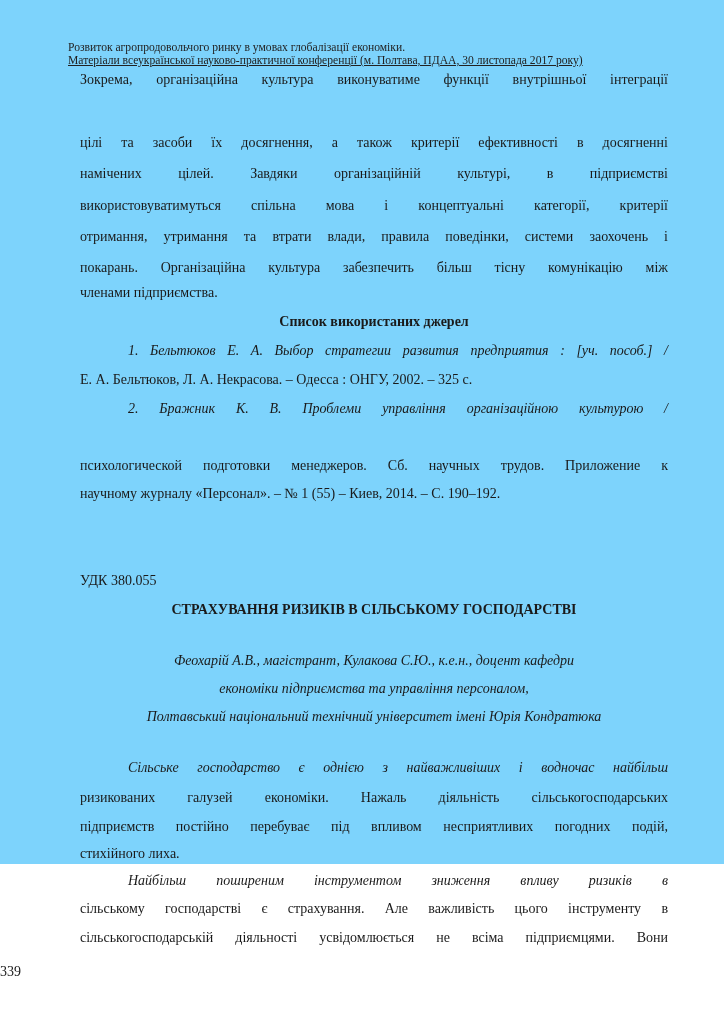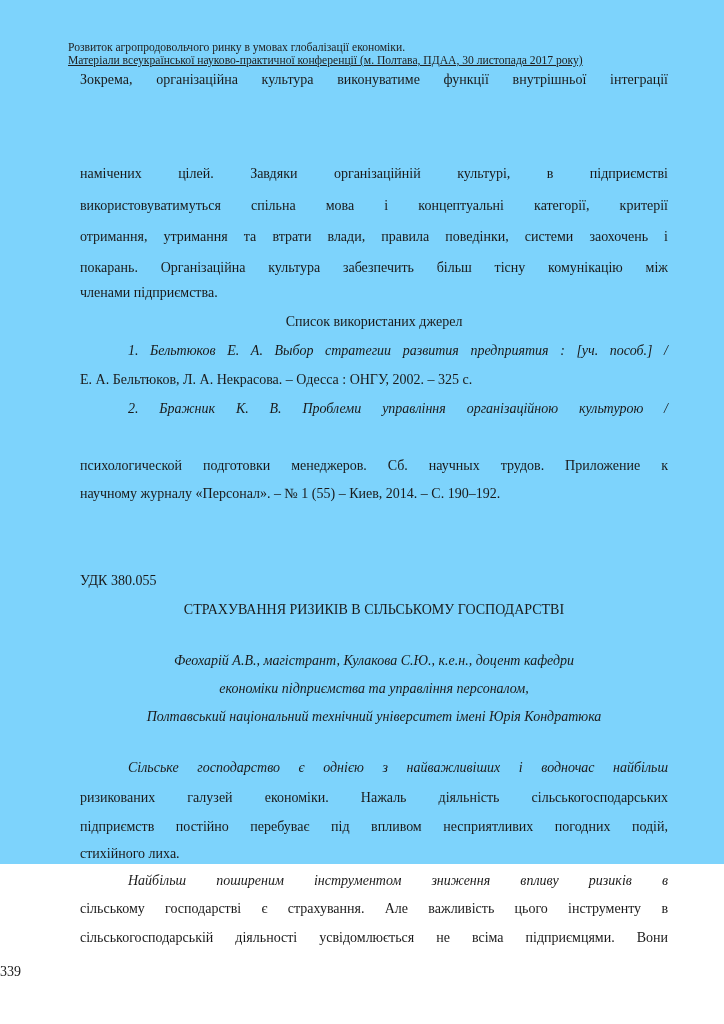--- a/index.html
+++ b/index.html
@@ -6,33 +6,34 @@
   body { width: 724px; height: 1024px; position: relative; overflow: hidden;
          font-family: "Liberation Serif", "DejaVu Serif", serif; color: #1a1a1a; }
   .page { position: absolute; left: 0; top: 0; width: 724px; height: 864px; background: #7dd3fc; }
   .hdr { position: absolute; left: 68px; width: 600px; font-size: 11.6px; line-height: 13px; color: #222; white-space: nowrap; }
   .hdr1 { top: 41px; }
   .hdr2 { top: 54px; text-decoration: underline; text-underline-offset: 1px; font-family: Liberation Serif, serif; }
   .line { position: absolute; left: 68px; width: 588px; font-size: 14px; line-height: 22px; white-space: nowrap; margin-left: 12px; }
   .just { text-align: justify; text-align-last: justify; white-space: normal; }
   .indent { left: 116px; width: 540px; font-style: italic; }
   .center { text-align: center; left: 68px; width: 588px; }
-  .bold { font-weight: normal; }
+  .bold { font-weight: bold; }
   .bi { font-weight: normal; font-style: italic; }
   .pnum { position: absolute; left: 0; width: 724px; top: 963px; text-align: left; font-size: 14px; line-height: 18px; }
 </style>
 </head>
 <body>
 
 <div class="page">
 
   <div class="hdr hdr1">Розвиток агропродовольчого ринку в умовах глобалізації економіки.</div>
   <div class="hdr hdr2">Матеріали всеукраїнської науково-практичної конференції (м. Полтава, ПДАА, 30 листопада 2017 року)</div>
 
   <div class="line just" style="top:69px">Зокрема, організаційна культура виконуватиме функції внутрішньої інтеграції</div>
+  <div class="line just" style="top:132px">цілі та засоби їх досягнення, а також критерії ефективності в досягненні</div>
   <div class="line just" style="top:163px">намічених цілей. Завдяки організаційній культурі, в підприємстві</div>
   <div class="line just" style="top:195px">використовуватимуться спільна мова і концептуальні категорії, критерії</div>
   <div class="line just" style="top:226px">отримання, утримання та втрати влади, правила поведінки, системи заохочень і</div>
   <div class="line just" style="top:257px">покарань. Організаційна культура забезпечить більш тісну комунікацію між</div>
   <div class="line" style="top:282px">членами підприємства.</div>
 
   <div class="line center bold" style="top:311px">Список використаних джерел</div>
   <div class="line just indent" style="top:340px">1.  Бельтюков Е. А. Выбор стратегии развития предприятия : [уч. пособ.] /</div>
   <div class="line" style="top:369px">Е. А. Бельтюков, Л. А. Некрасова. – Одесса : ОНГУ, 2002. – 325 с.</div>
   <div class="line just indent" style="top:398px">2. Бражник К. В. Проблеми управління організаційною культурою /</div>

